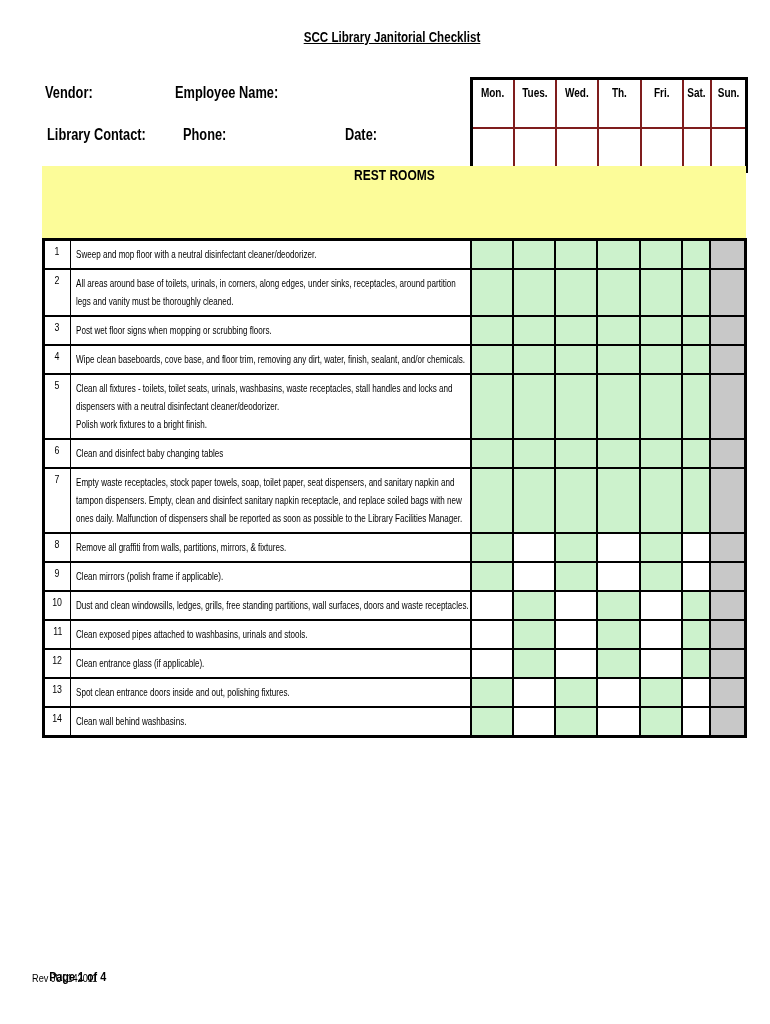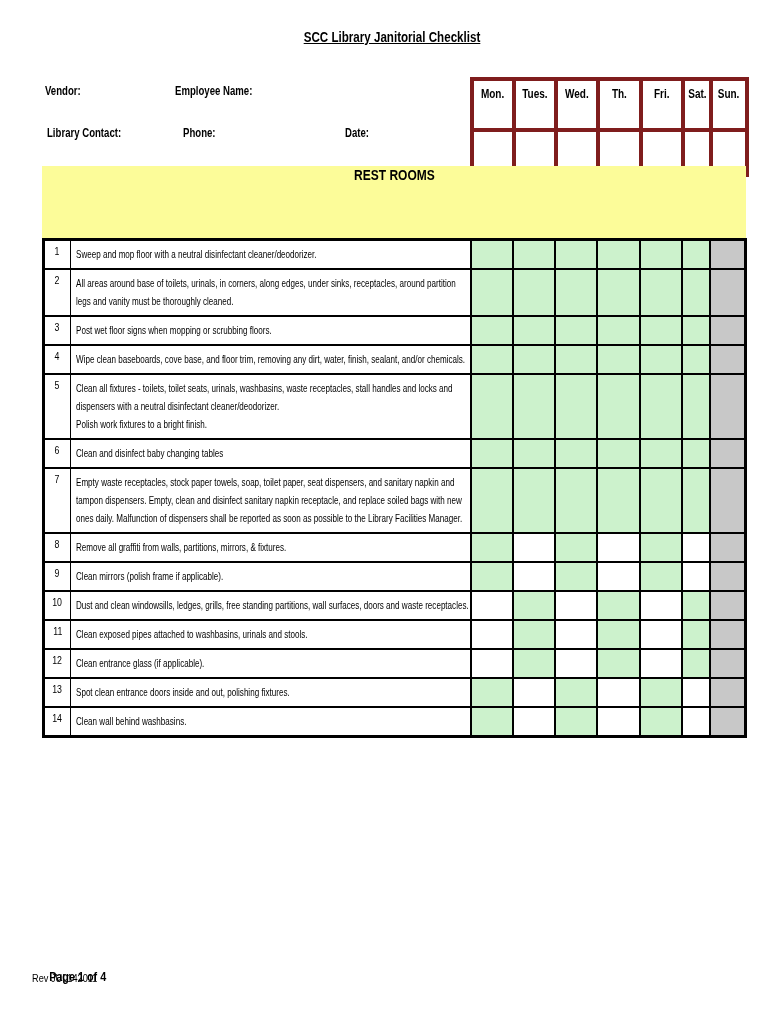--- a/index.html
+++ b/index.html
@@ -12,34 +12,34 @@
     color: #000;
     overflow: hidden;
   }
   
   .cond   { display:inline-block; transform:scaleX(0.8);  transform-origin:0 50%;  white-space:nowrap; }
   .cond-c { display:inline-block; transform:scaleX(0.8);  transform-origin:50% 50%; white-space:nowrap; }
 
   .title-wrap { position:absolute; top:28px; left:42px; width:704px; text-align:center; }
   .title { font-size:14.5px; font-weight:bold; text-decoration:underline; padding-right:6px; }
 
-  .hdr-label { position:absolute; font-size:12px; font-weight:bold; }
+  .hdr-label { position:absolute; font-size:16px; font-weight:bold; }
   .lbl-vendor  { left:45px;  top:84px; }
   .lbl-emp     { left:175px; top:84px; }
   .lbl-contact { left:47px;  top:126px;text-align:center; }
   .lbl-phone   { left:183px; top:126px; }
   .lbl-date    { left:345px; top:126px; }
 
   
   table { border-collapse: collapse; table-layout: fixed; }
   .sched-table {
     position:absolute; left:470px; top:77px; width:276px;
     border: 3px solid #000;
   }
-  .sched-table th, .sched-table td { border: 4px solid #7f1d1d; padding:0; }
+  .sched-table th, .sched-table td { border: 2px solid #7f1d1d; padding:0; }
   .sched-table th {
     height: 41px; vertical-align: top; padding-top:6px;
     font-size:12.5px; font-weight:bold; text-align:center; background:#fff;
   }
   .sched-table td { height: 41px; background:#fff; }
 
   
   .banner {
     position:absolute; left:42px; top:166px; width:704px; height:72px;
     background: var(--yellow, #fcfc99);

